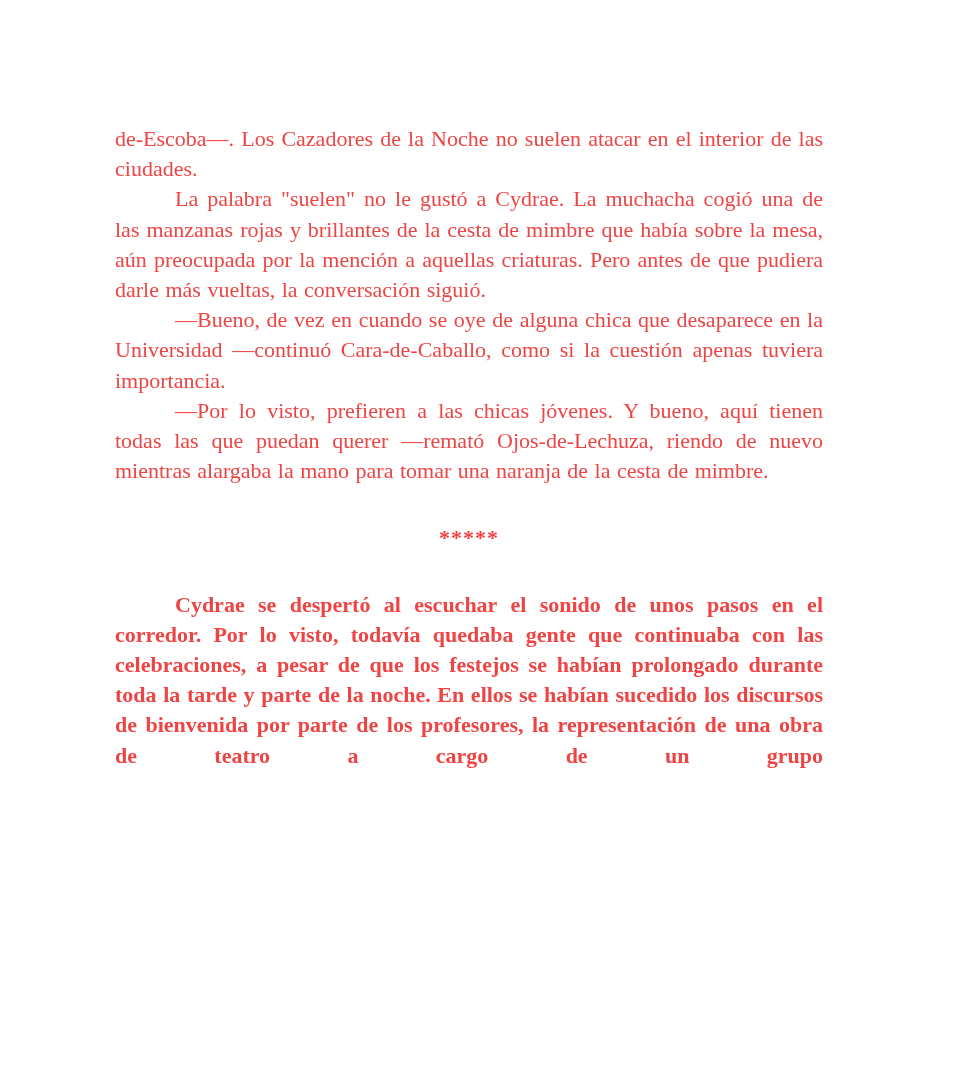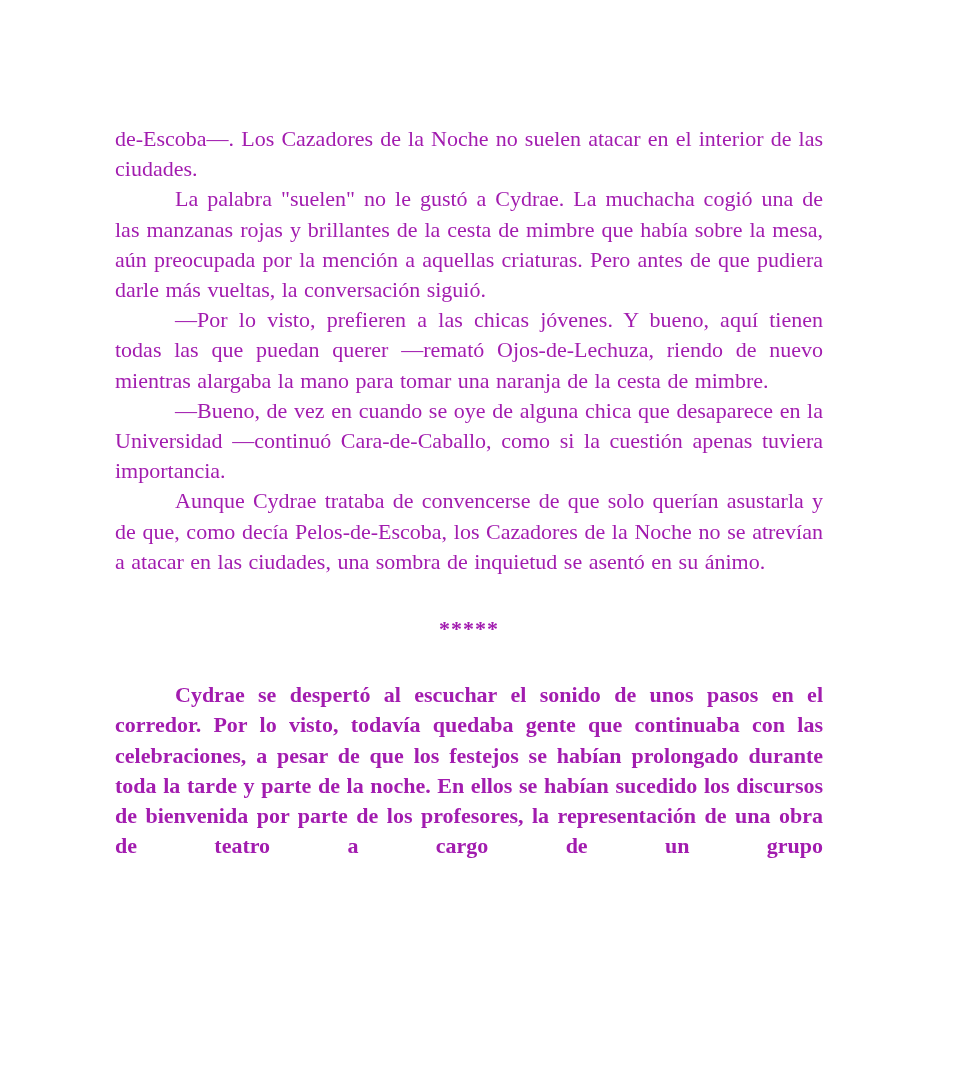--- a/index.html
+++ b/index.html
@@ -11,21 +11,21 @@
     position: relative;
     width: 960px;
     height: 1080px;
     background: #ffffff;
     overflow: hidden;
   }
   .text-block {
     box-sizing: border-box;
     padding: 124px 137px 0 115px;
     width: 960px;
-    color: #a21caf;
+    color: #ef4444;
     font-family: "Liberation Serif", "DejaVu Serif", serif;
     font-size: 22px;
     line-height: 30.2px;
   }
   .para {
     margin: 0;
     text-align: justify;
     text-indent: 60px;
     word-spacing: 1px;
   }
@@ -45,19 +45,18 @@
     letter-spacing: 1px;
   }
 </style>
 </head>
 <body>
 
 <div class="page">
   <div class="text-block">
     <p class="para no-indent">de-Escoba—. Los Cazadores de la Noche no suelen atacar en el interior de las ciudades.</p>
     <p class="para">La palabra "suelen" no le gustó a Cydrae. La muchacha cogió una de las manzanas rojas y brillantes de la cesta de mimbre que había sobre la mesa, aún preocupada por la mención a aquellas criaturas. Pero antes de que pudiera darle más vueltas, la conversación siguió.</p>
+    <p class="para">—Bueno, de vez en cuando se oye de alguna chica que desaparece en la Universidad —continuó Cara-de-Caballo, como si la cuestión apenas tuviera importancia.</p>
     <p class="para">—Por lo visto, prefieren a las chicas jóvenes. Y bueno, aquí tienen todas las que puedan querer —remató Ojos-de-Lechuza, riendo de nuevo mientras alargaba la mano para tomar una naranja de la cesta de mimbre.</p>
-    <p class="para">—Bueno, de vez en cuando se oye de alguna chica que desaparece en la Universidad —continuó Cara-de-Caballo, como si la cuestión apenas tuviera importancia.</p>
-    <p class="para">Aunque Cydrae trataba de convencerse de que solo querían asustarla y de que, como decía Pelos-de-Escoba, los Cazadores de la Noche no se atrevían a atacar en las ciudades, una sombra de inquietud se asentó en su ánimo.</p>
     <p class="para separator">*****</p>
     <p class="para continues">Cydrae se despertó al escuchar el sonido de unos pasos en el corredor. Por lo visto, todavía quedaba gente que continuaba con las celebraciones, a pesar de que los festejos se habían prolongado durante toda la tarde y parte de la noche. En ellos se habían sucedido los discursos de bienvenida por parte de los profesores, la representación de una obra de teatro a cargo de un grupo</p>
   </div>
 </div>
 
 </body></html>

